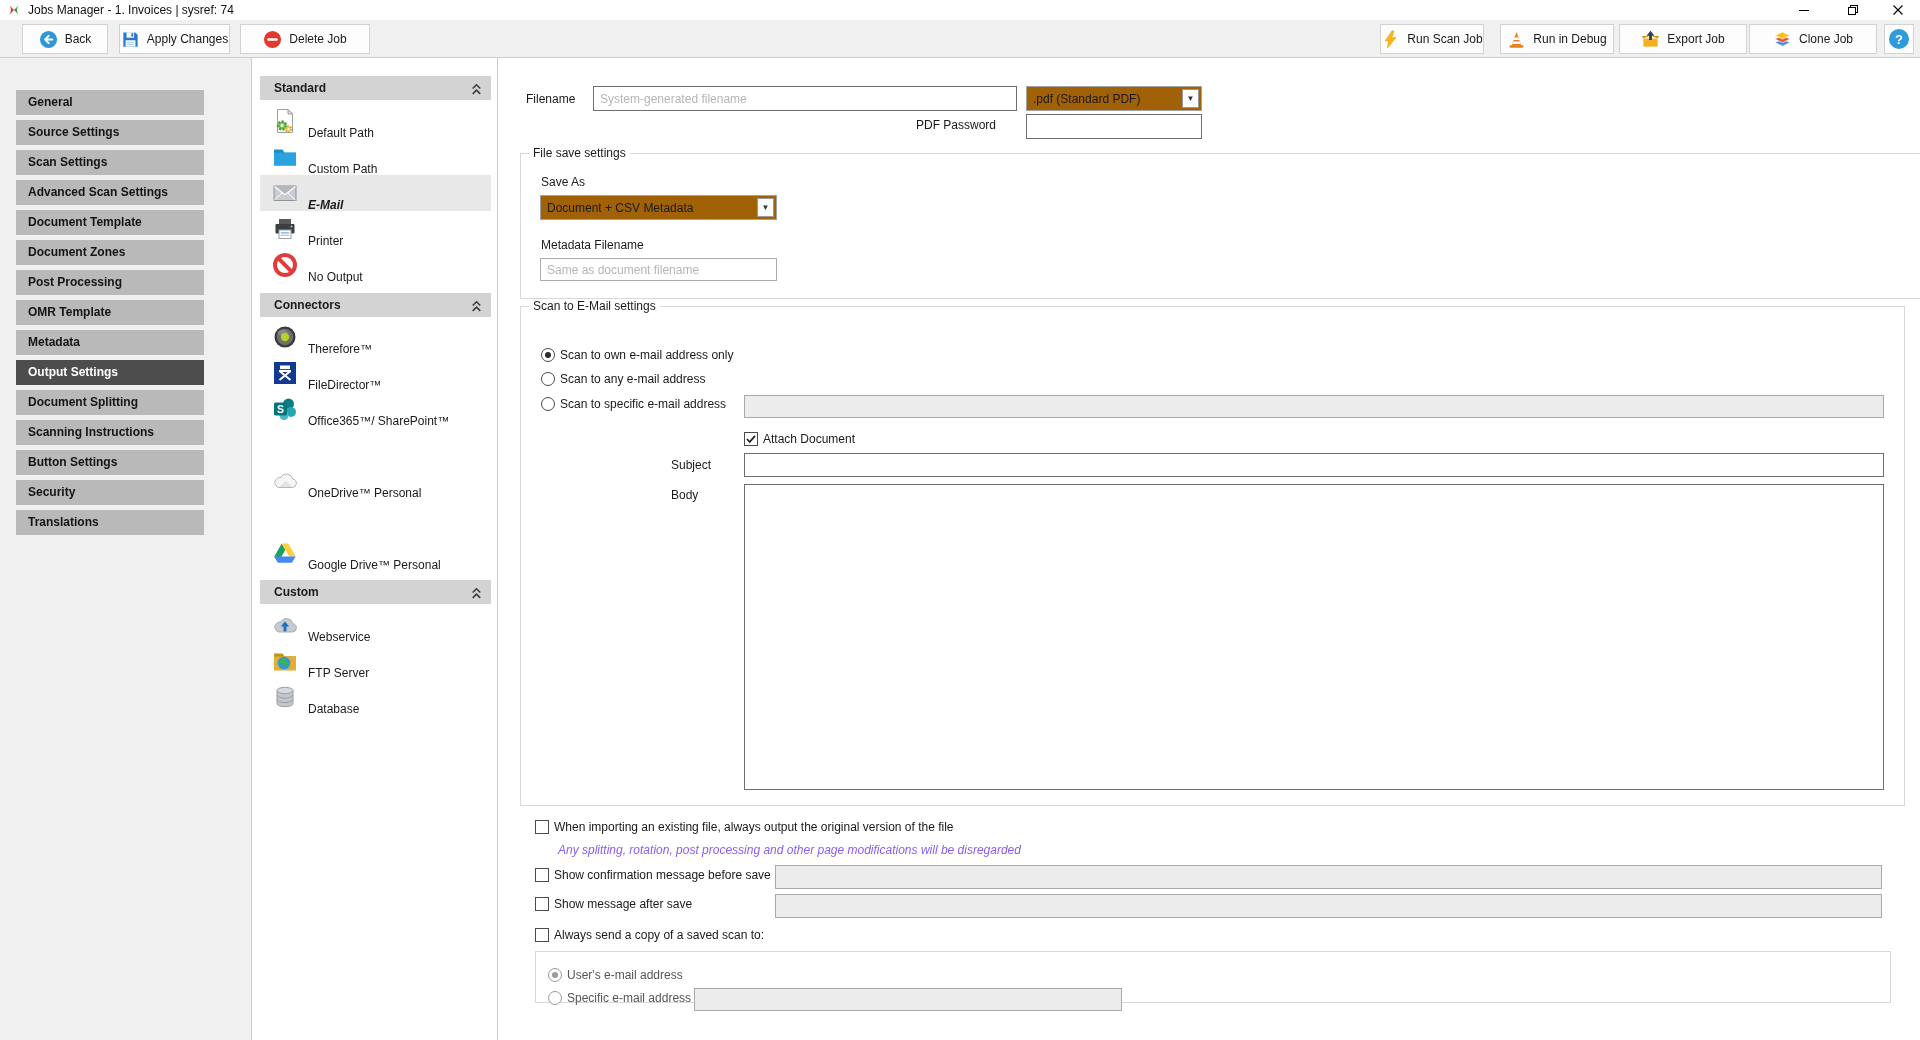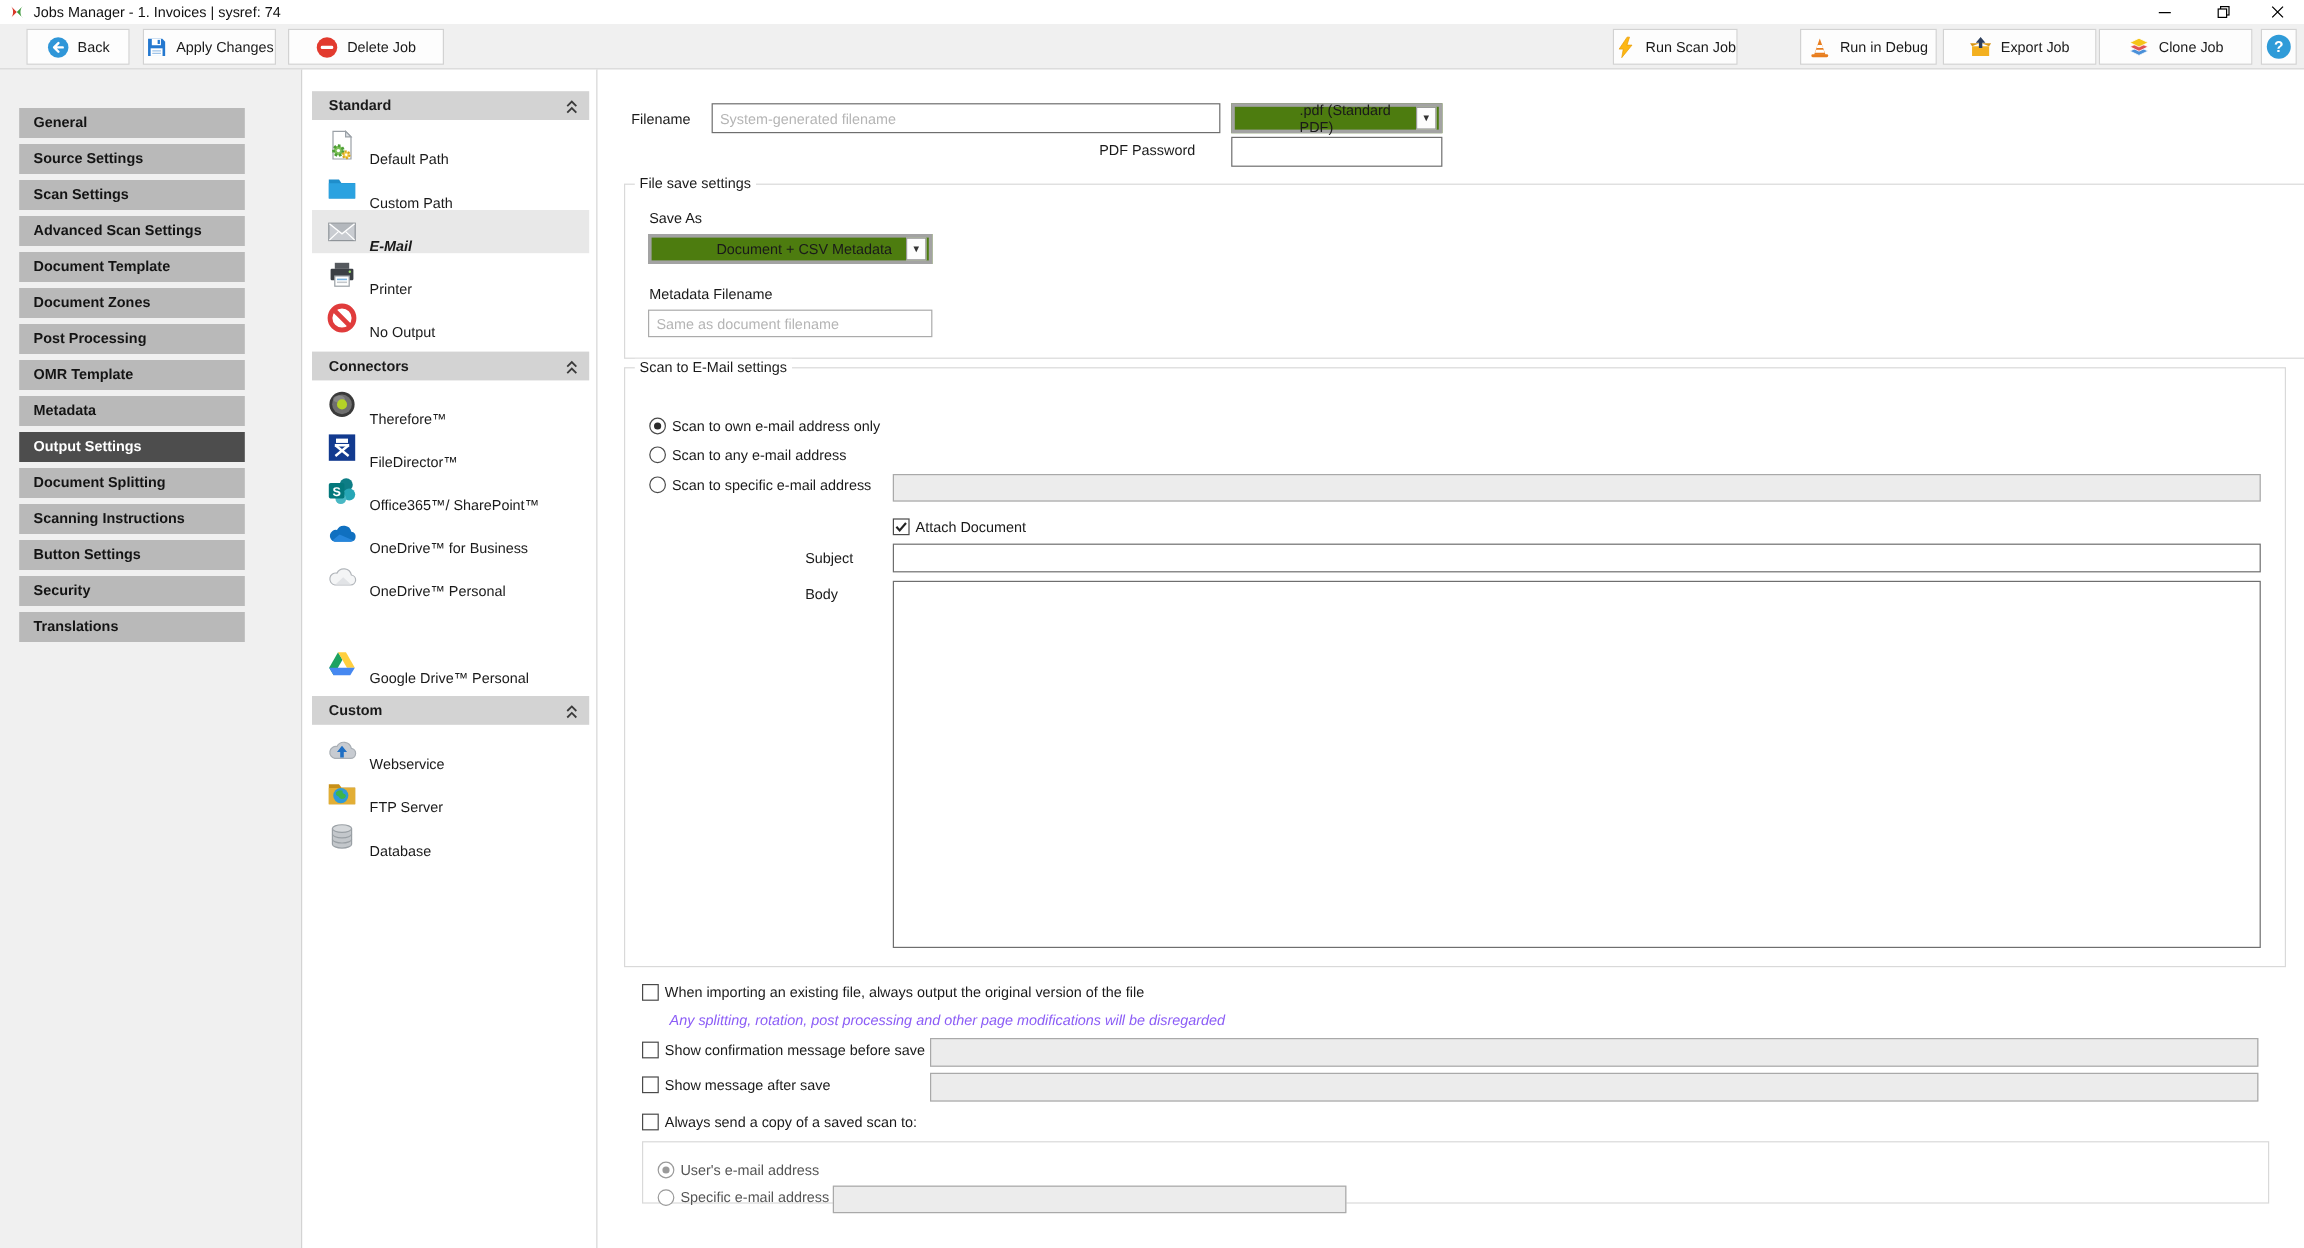--- a/index.html
+++ b/index.html
@@ -37,21 +37,21 @@
 
   
   .main { position:absolute; left:498px; top:58px; width:1422px; height:982px; background:#fff; }
   .lbl { position:absolute; line-height:13px; }
   .r { text-align:left; }
   input.txt { position:absolute; border:1px solid #6e6e6e; background:#fff; font:12px "Liberation Sans",sans-serif; padding:0 6px; color:#222; }
   input.txt::placeholder { color:#b5b5b5; opacity:1; }
   input.txt.light { border-color:#ababab; }
   input.txt.off { background:#ececec; border-color:#a9a9a9; }
   textarea.ta { position:absolute; border:1px solid #6e6e6e; background:#fff; resize:none; font:12px "Liberation Sans",sans-serif; padding:4px 6px; }
-  .combo { position:absolute; border:3px solid #a3a3a3; background:#4d7c0f; display:flex; align-items:center;padding-left:48px; }
+  .combo { position:absolute; border:1px solid #a3a3a3; background:#a16207; display:flex; align-items:center; }
   .combo .cv { flex:1; padding-left:6px; }
   .combo .ca { width:17px; height:19px; margin-right:2px; border:1px solid #9a9a9a; background:#fdfdfd; display:flex; align-items:center; justify-content:center; font-size:8px; color:#333; }
   .groupbox { position:absolute; border:1px solid #d9d9d9; background:#fff; }
   .legend { position:absolute; top:-8px; left:8px; background:#fff; padding:0 4px; line-height:14px; }
   .checkbox { position:absolute; width:14px; height:14px; border:1px solid #4a4a4a; background:#fff; }
   .checkbox svg { position:absolute; left:0; top:0; width:12px; height:12px; }
   .radio { position:absolute; width:14px; height:14px; border:1px solid #4a4a4a; border-radius:50%; background:#fff; }
   .radio .dot { position:absolute; left:3px; top:3px; width:6px; height:6px; border-radius:50%; background:#2b2b2b; }
   .radio.off { border-color:#9a9a9a; }
   .radio.off .dot { background:#9a9a9a; }
@@ -107,21 +107,21 @@
     <span>Apply Changes</span>
   </div>
   <div class="tbtn" style="left:240px;width:130px">
     <svg viewBox="0 0 20 20">
         <circle cx="10" cy="10" r="9" fill="#e23a2e"></circle>
         <rect x="4.5" y="8.6" width="11" height="2.8" rx="1.2" fill="#fff"></rect>
       </svg>
     <span>Delete Job</span>
   </div>
 
-  <div class="tbtn" style="left:1344px;width:104px">
+  <div class="tbtn" style="left:1380px;width:104px">
     <svg viewBox="0 0 20 20">
         <path d="M11.5 1 L4.5 11.5 h3.6 L6.8 19 L15.8 8 h-4.4 L13.6 1 z" fill="#fdb713" stroke="#e79a00" stroke-width="0.6"></path>
       </svg>
     <span>Run Scan Job</span>
   </div>
   <div class="tbtn" style="left:1500px;width:114px">
     <svg viewBox="0 0 20 20">
         <path d="M10 2.2 L15 16.5 H5 Z" fill="#e87d1e"></path>
         <path d="M8 8 h4 l0.9 2.6 h-5.8 z" fill="#fff"></path>
         <path d="M6.7 12.1 h6.6 l0.9 2.6 h-8.4 z" fill="#fff"></path>
@@ -254,27 +254,20 @@
   <div class="mc-item" style="top:333px">
     <span class="mc-icon"><svg viewBox="0 0 26 26">
           <circle cx="16.5" cy="8" r="5.5" fill="#0e7d86"></circle>
           <circle cx="19" cy="16" r="5" fill="#26a6b5"></circle>
           <circle cx="12" cy="19.5" r="4.5" fill="#49b8c4"></circle>
           <rect x="2" y="6.5" width="13" height="13" rx="1.5" fill="#03787c"></rect>
           <text x="8.5" y="17.3" text-anchor="middle" font-size="10.5" font-weight="bold" fill="#fff" font-family="Liberation Sans, sans-serif">S</text>
         </svg></span>
     <span class="mc-label">Office365™/ SharePoint™</span>
   </div>
-  <div class="mc-item" style="top:369px">
-    <span class="mc-icon"><svg viewBox="0 0 26 26">
-          <path d="M7 19.5 h13.2 a4.2 4.2 0 0 0 0.6-8.35 A6.4 6.4 0 0 0 8.8 9.6 A4.9 4.9 0 0 0 7 19.5 Z" fill="#1070c0"></path>
-          <path d="M7 19.5 h13.2 a4.2 4.2 0 0 0 2.2-1 L11 13.5 l-5.6 4.6 a4.9 4.9 0 0 0 1.6 1.4 Z" fill="#2a8ae0" opacity="0.85"></path>
-        </svg></span>
-    <span class="mc-label">OneDrive™ for Business</span>
-  </div>
   <div class="mc-item" style="top:405px">
     <span class="mc-icon"><svg viewBox="0 0 26 26">
           <path d="M7 19.5 h13.2 a4.2 4.2 0 0 0 0.6-8.35 A6.4 6.4 0 0 0 8.8 9.6 A4.9 4.9 0 0 0 7 19.5 Z" fill="#f4f5f6" stroke="#b2b6bb"></path>
           <path d="M7.5 19 L14 13 l6.5 6" fill="#e1e3e6"></path>
         </svg></span>
     <span class="mc-label">OneDrive™ Personal</span>
   </div>
   <div class="mc-item" style="top:477px">
     <span class="mc-icon"><svg viewBox="0 0 26 26">
           <path d="M9.7 3.5 L2.3 16.5 L6 22.8 L13.4 9.8 Z" fill="#1da261"></path>

